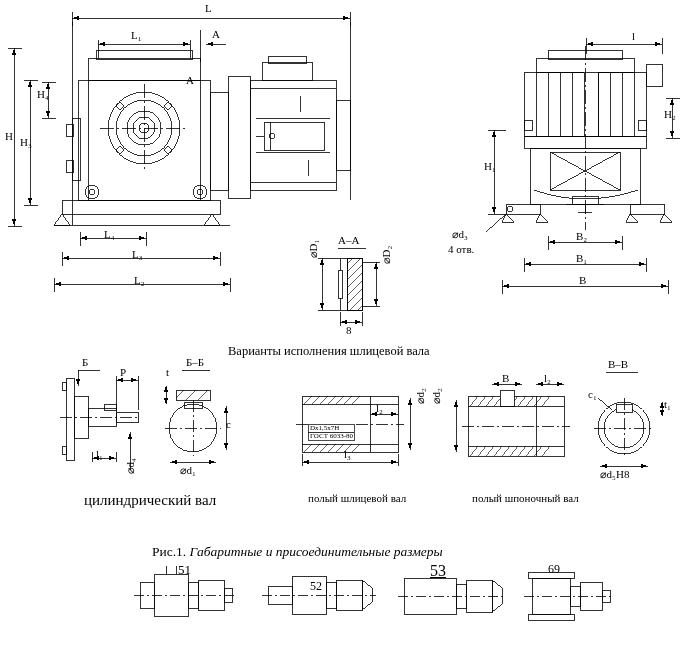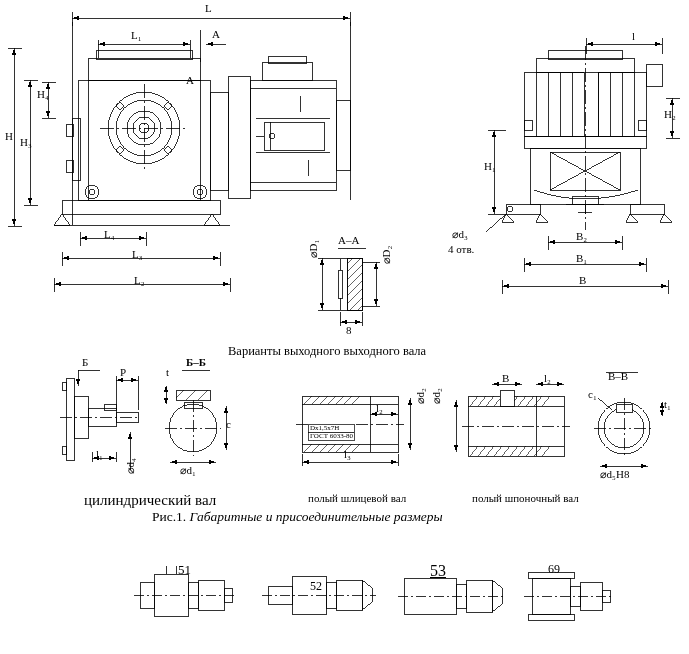--- a/index.html
+++ b/index.html
@@ -436,49 +436,49 @@
 
 <div class="lbl" style="left:632px;top:30px;">l</div>
 <div class="lbl" style="left:484px;top:160px;">H₁</div>
 <div class="lbl" style="left:664px;top:108px;">H₂</div>
 <div class="lbl" style="left:452px;top:228px;">⌀d₃</div>
 <div class="lbl" style="left:448px;top:243px;">4 отв.</div>
 <div class="lbl" style="left:576px;top:230px;">B₂</div>
 <div class="lbl" style="left:576px;top:252px;">B₁</div>
 <div class="lbl" style="left:579px;top:274px;">B</div>
 
-<div class="cap" style="left:228px;top:344px;">Варианты выходного выходного вала</div>
+<div class="cap" style="left:228px;top:344px;">Варианты исполнения шлицевой вала</div>
 
 <div class="lbl" style="left:82px;top:356px;">Б</div>
 <div class="lbl" style="left:120px;top:366px;">P</div>
-<div class="lbl" style="left:186px;top:356px;font-weight:bold;">Б–Б</div>
+<div class="lbl" style="left:186px;top:356px;">Б–Б</div>
 <div class="lbl" style="left:166px;top:366px;">t</div>
 <div class="lbl" style="left:96px;top:448px;">l₁</div>
 <div class="lbl" style="left:124px;top:474px;transform:rotate(-90deg);transform-origin:left top;">⌀d₄</div>
 <div class="lbl" style="left:180px;top:464px;">⌀d₁</div>
 <div class="lbl" style="left:226px;top:418px;">c</div>
 <div class="cap" style="left:84px;top:492px;font-size:15px;">цилиндрический вал</div>
 
 <div class="lbl tiny" style="left:310px;top:424px;text-align:right;">Dx1,5x7H</div>
 <div class="lbl tiny" style="left:310px;top:432px;">ГОСТ 6033-80</div>
 <div class="lbl" style="left:376px;top:402px;">l₂</div>
 <div class="lbl" style="left:344px;top:448px;">l₃</div>
 <div class="lbl" style="left:414px;top:404px;transform:rotate(-90deg);transform-origin:left top;">⌀d₂</div>
 <div class="cap" style="left:308px;top:492px;font-size:11px;">полый шлицевой вал</div>
 
 <div class="lbl" style="left:502px;top:372px;">B</div>
 <div class="lbl" style="left:544px;top:372px;">l₂</div>
 <div class="lbl" style="left:430px;top:404px;transform:rotate(-90deg);transform-origin:left top;">⌀d₂</div>
-<div class="lbl" style="left:608px;top:358px;margin-top:12px;">B–B</div>
+<div class="lbl" style="left:608px;top:358px;">B–B</div>
 <div class="lbl" style="left:588px;top:388px;">c₁</div>
 <div class="lbl" style="left:664px;top:398px;">t₁</div>
 <div class="lbl" style="left:600px;top:468px;">⌀d₅H8</div>
 <div class="cap" style="left:472px;top:492px;font-size:11px;">полый шпоночный вал</div>
 
-<div class="cap" style="left:152px;top:509px;font-size:13.5px;">
+<div class="cap" style="left:152px;top:544px;font-size:13.5px;">
   <span>Рис.1.</span>
   <span class="capi">Габаритные и присоединительные размеры</span>
 </div>
 
 <div class="lbl" style="left:178px;top:562px;font-size:13px;">51</div>
 <div class="lbl" style="left:310px;top:562px;font-size:12px;margin-top:17px;">52</div>
 <div class="lbl" style="left:430px;top:562px;font-size:16px;text-decoration:underline;">53</div>
 <div class="lbl" style="left:548px;top:562px;font-size:12px;">69</div>
 
 

